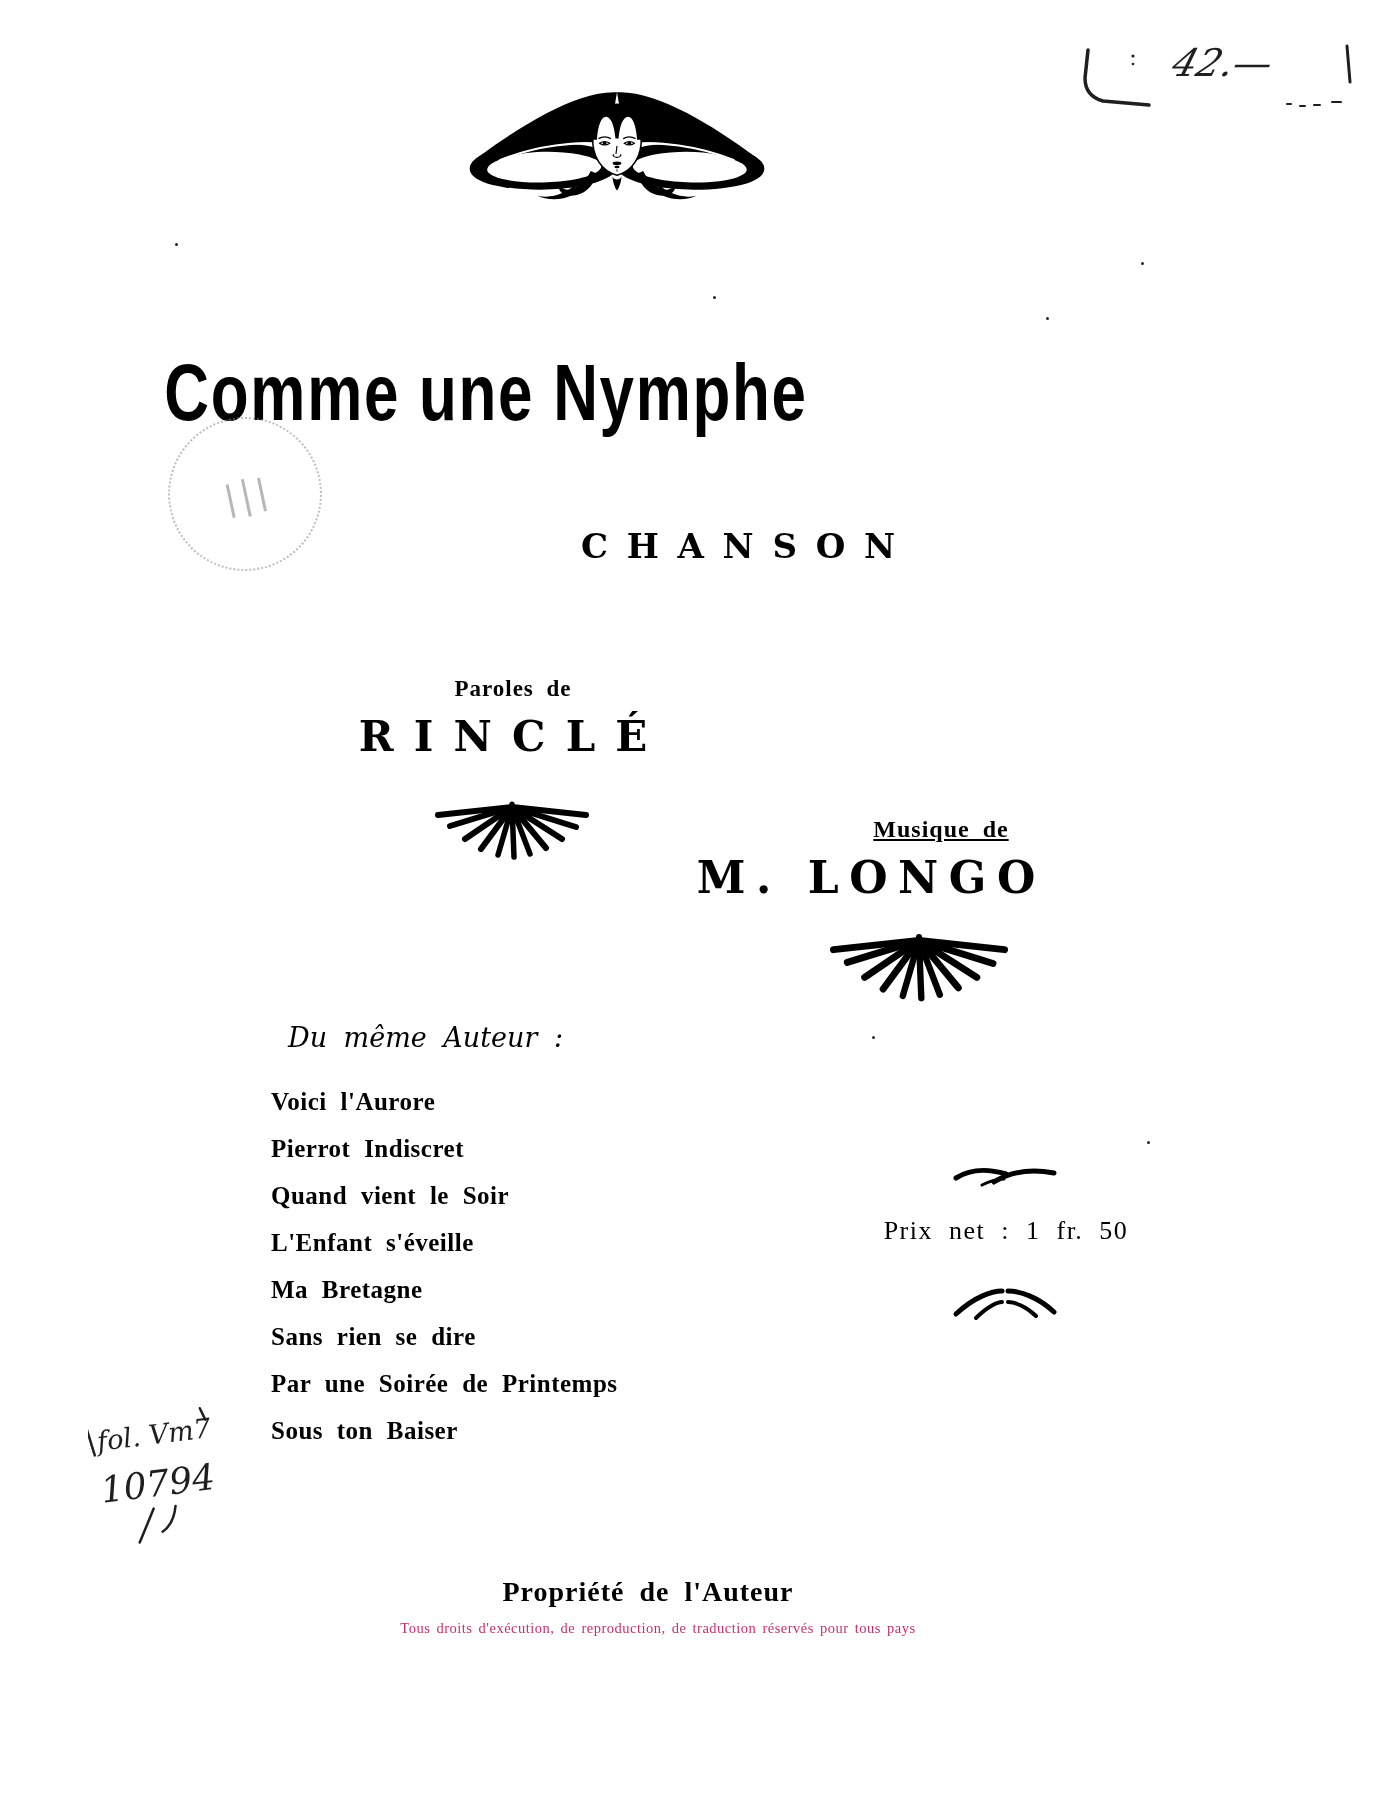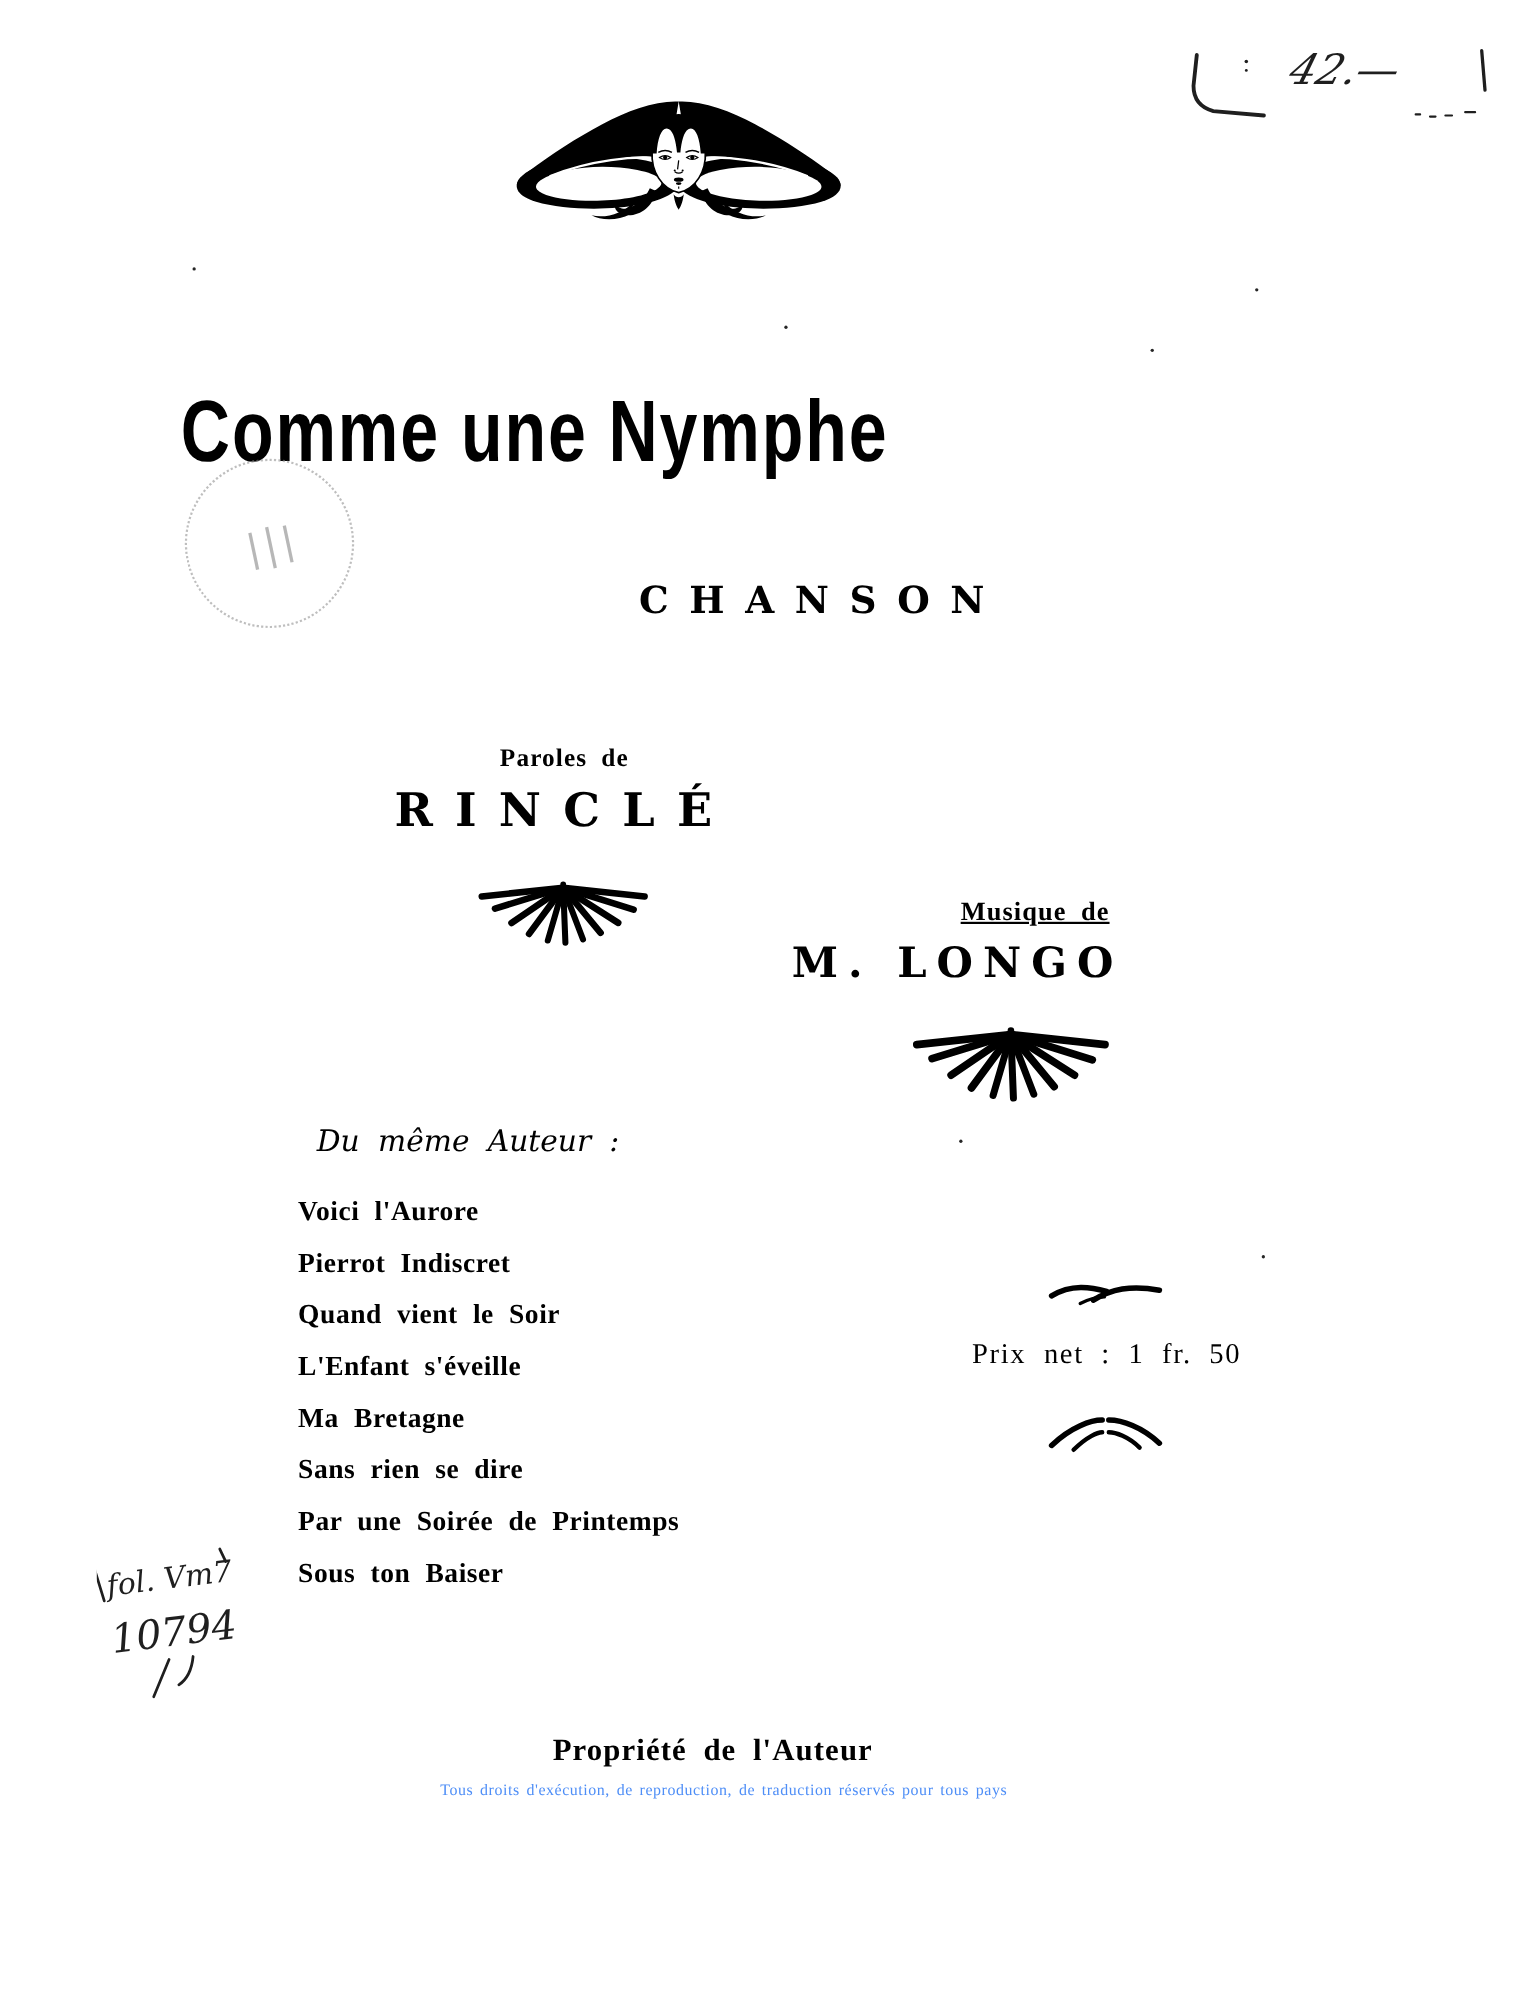--- a/index.html
+++ b/index.html
@@ -51,21 +51,21 @@
     letter-spacing:0.48em; text-indent:0.48em;
     white-space:nowrap;
   }
   .musique-label{
     left:791px; top:816px; width:300px; text-align:center;
     font-weight:bold; font-size:24px; letter-spacing:1px; word-spacing:6px;text-decoration:underline;
   }
   .composer{
     left:646px; top:852px; width:440px; text-align:center;
     font-family:"DejaVu Serif", serif;
-    font-weight:bold; font-size:38px;
+    font-weight:bold; font-size:44px;
     letter-spacing:0.24em; text-indent:0.24em;
     white-space:nowrap;
   }
 
   
   .works-heading{
     left:288px; top:1022px; width:310px; text-align:left;
     font-family:"DejaVu Serif", serif;
     font-style:italic; font-size:27px; word-spacing:8px;
     white-space:nowrap;
@@ -87,21 +87,21 @@
     font-weight:normal; font-size:26px; letter-spacing:1.5px; word-spacing:8px;
     white-space:nowrap;
   }
   .property-line{
     left:448px; top:1576px; width:400px; text-align:center;
     font-weight:bold; font-size:28px; letter-spacing:1px; word-spacing:7px;
     white-space:nowrap;
   }
   .rights-line{
     left:358px; top:1620px; width:600px; text-align:center;
-    font-size:14.5px; color:#3b82f6; opacity:0.9;
+    font-size:14.5px; color:#be185d; opacity:0.9;
     letter-spacing:0.5px; word-spacing:2px;
     white-space:nowrap;
   }
 
   
   .stamp{
     left:168px; top:417px; width:150px; height:150px;
     border:2px dotted #8a8a8a;
     border-radius:50%;
     opacity:0.55;

